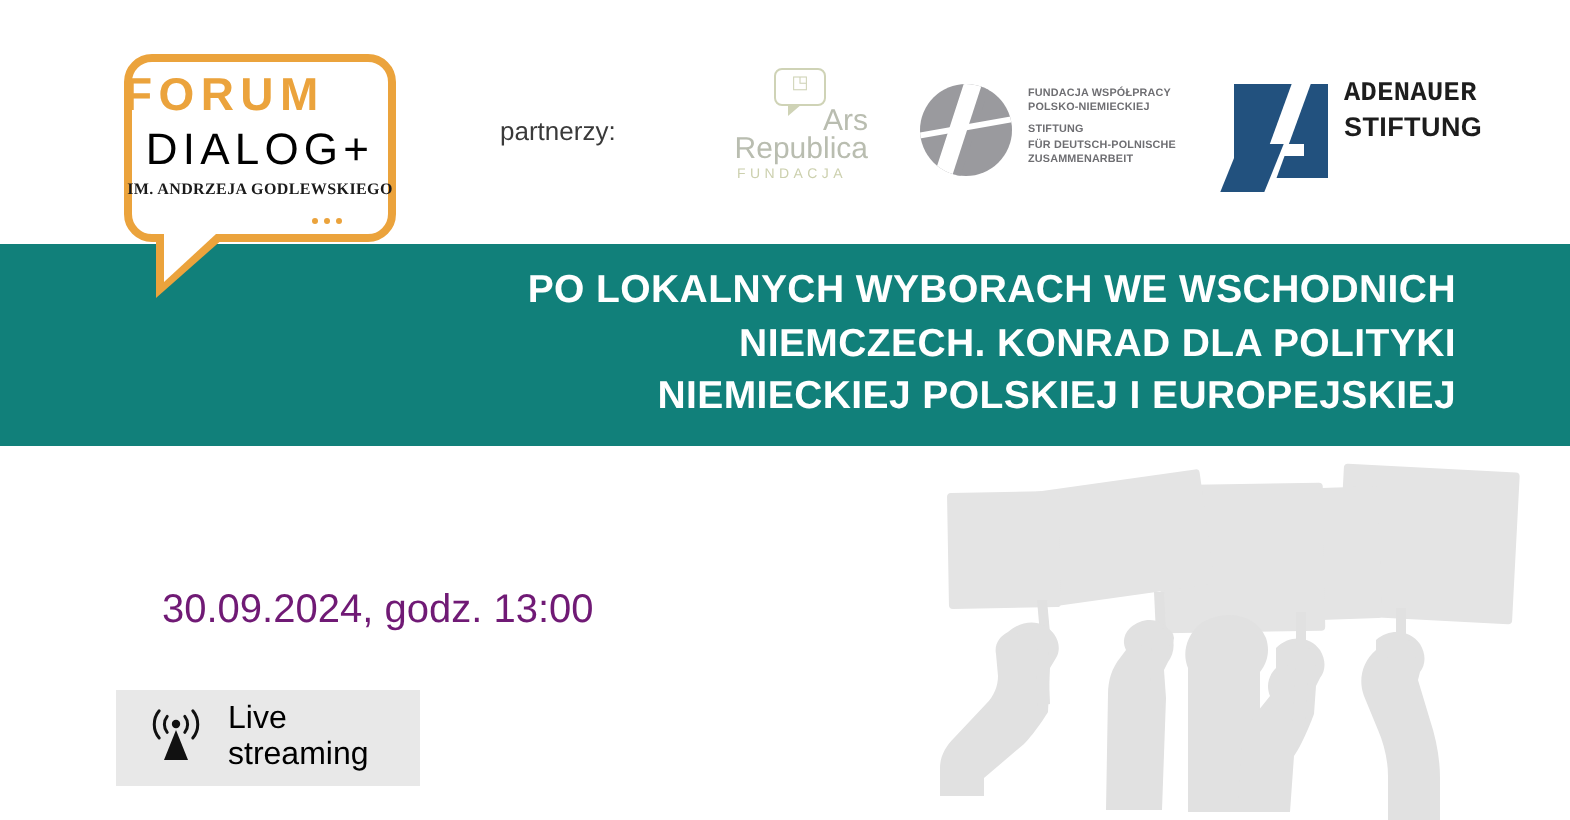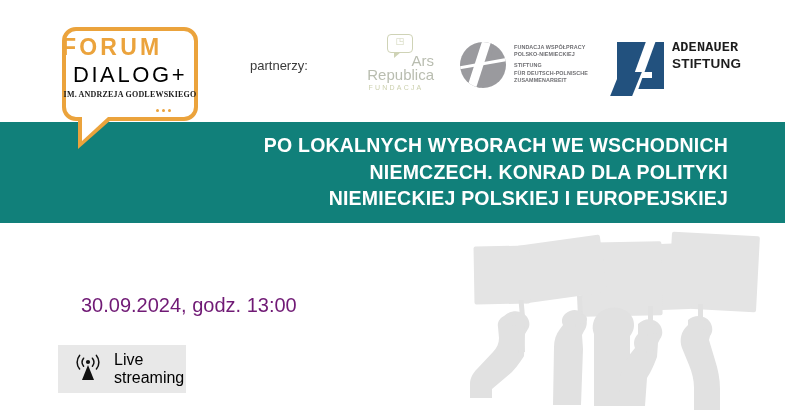--- a/index.html
+++ b/index.html
@@ -152,21 +152,21 @@
     position:absolute;left:64px;top:242px;
     font-size:41px;font-weight:bold;color:#111111;letter-spacing:-0.4px;
     font-family:"Liberation Sans", sans-serif;line-height:1;
   }
   .datetime{
     position:absolute;left:65px;top:295px;
     font-size:20px;color:#701a75;font-family:"Liberation Sans", sans-serif;line-height:1;margin-left:16px;
   }
 
   .live-badge{
-    position:absolute;left:58px;top:345px;width:128px;height:48px;
+    position:absolute;left:58px;top:345px;width:152px;height:48px;
     background:#e8e8e8;display:flex;align-items:center;gap:10px;padding-left:14px;
     box-sizing:border-box;
   }
   .live-icon{width:32px;height:30px;flex:0 0 32px;position:relative;}
 
   
   .protest{
     position:absolute;left:452px;top:228px;width:333px;height:182px;
   }
 </style>

